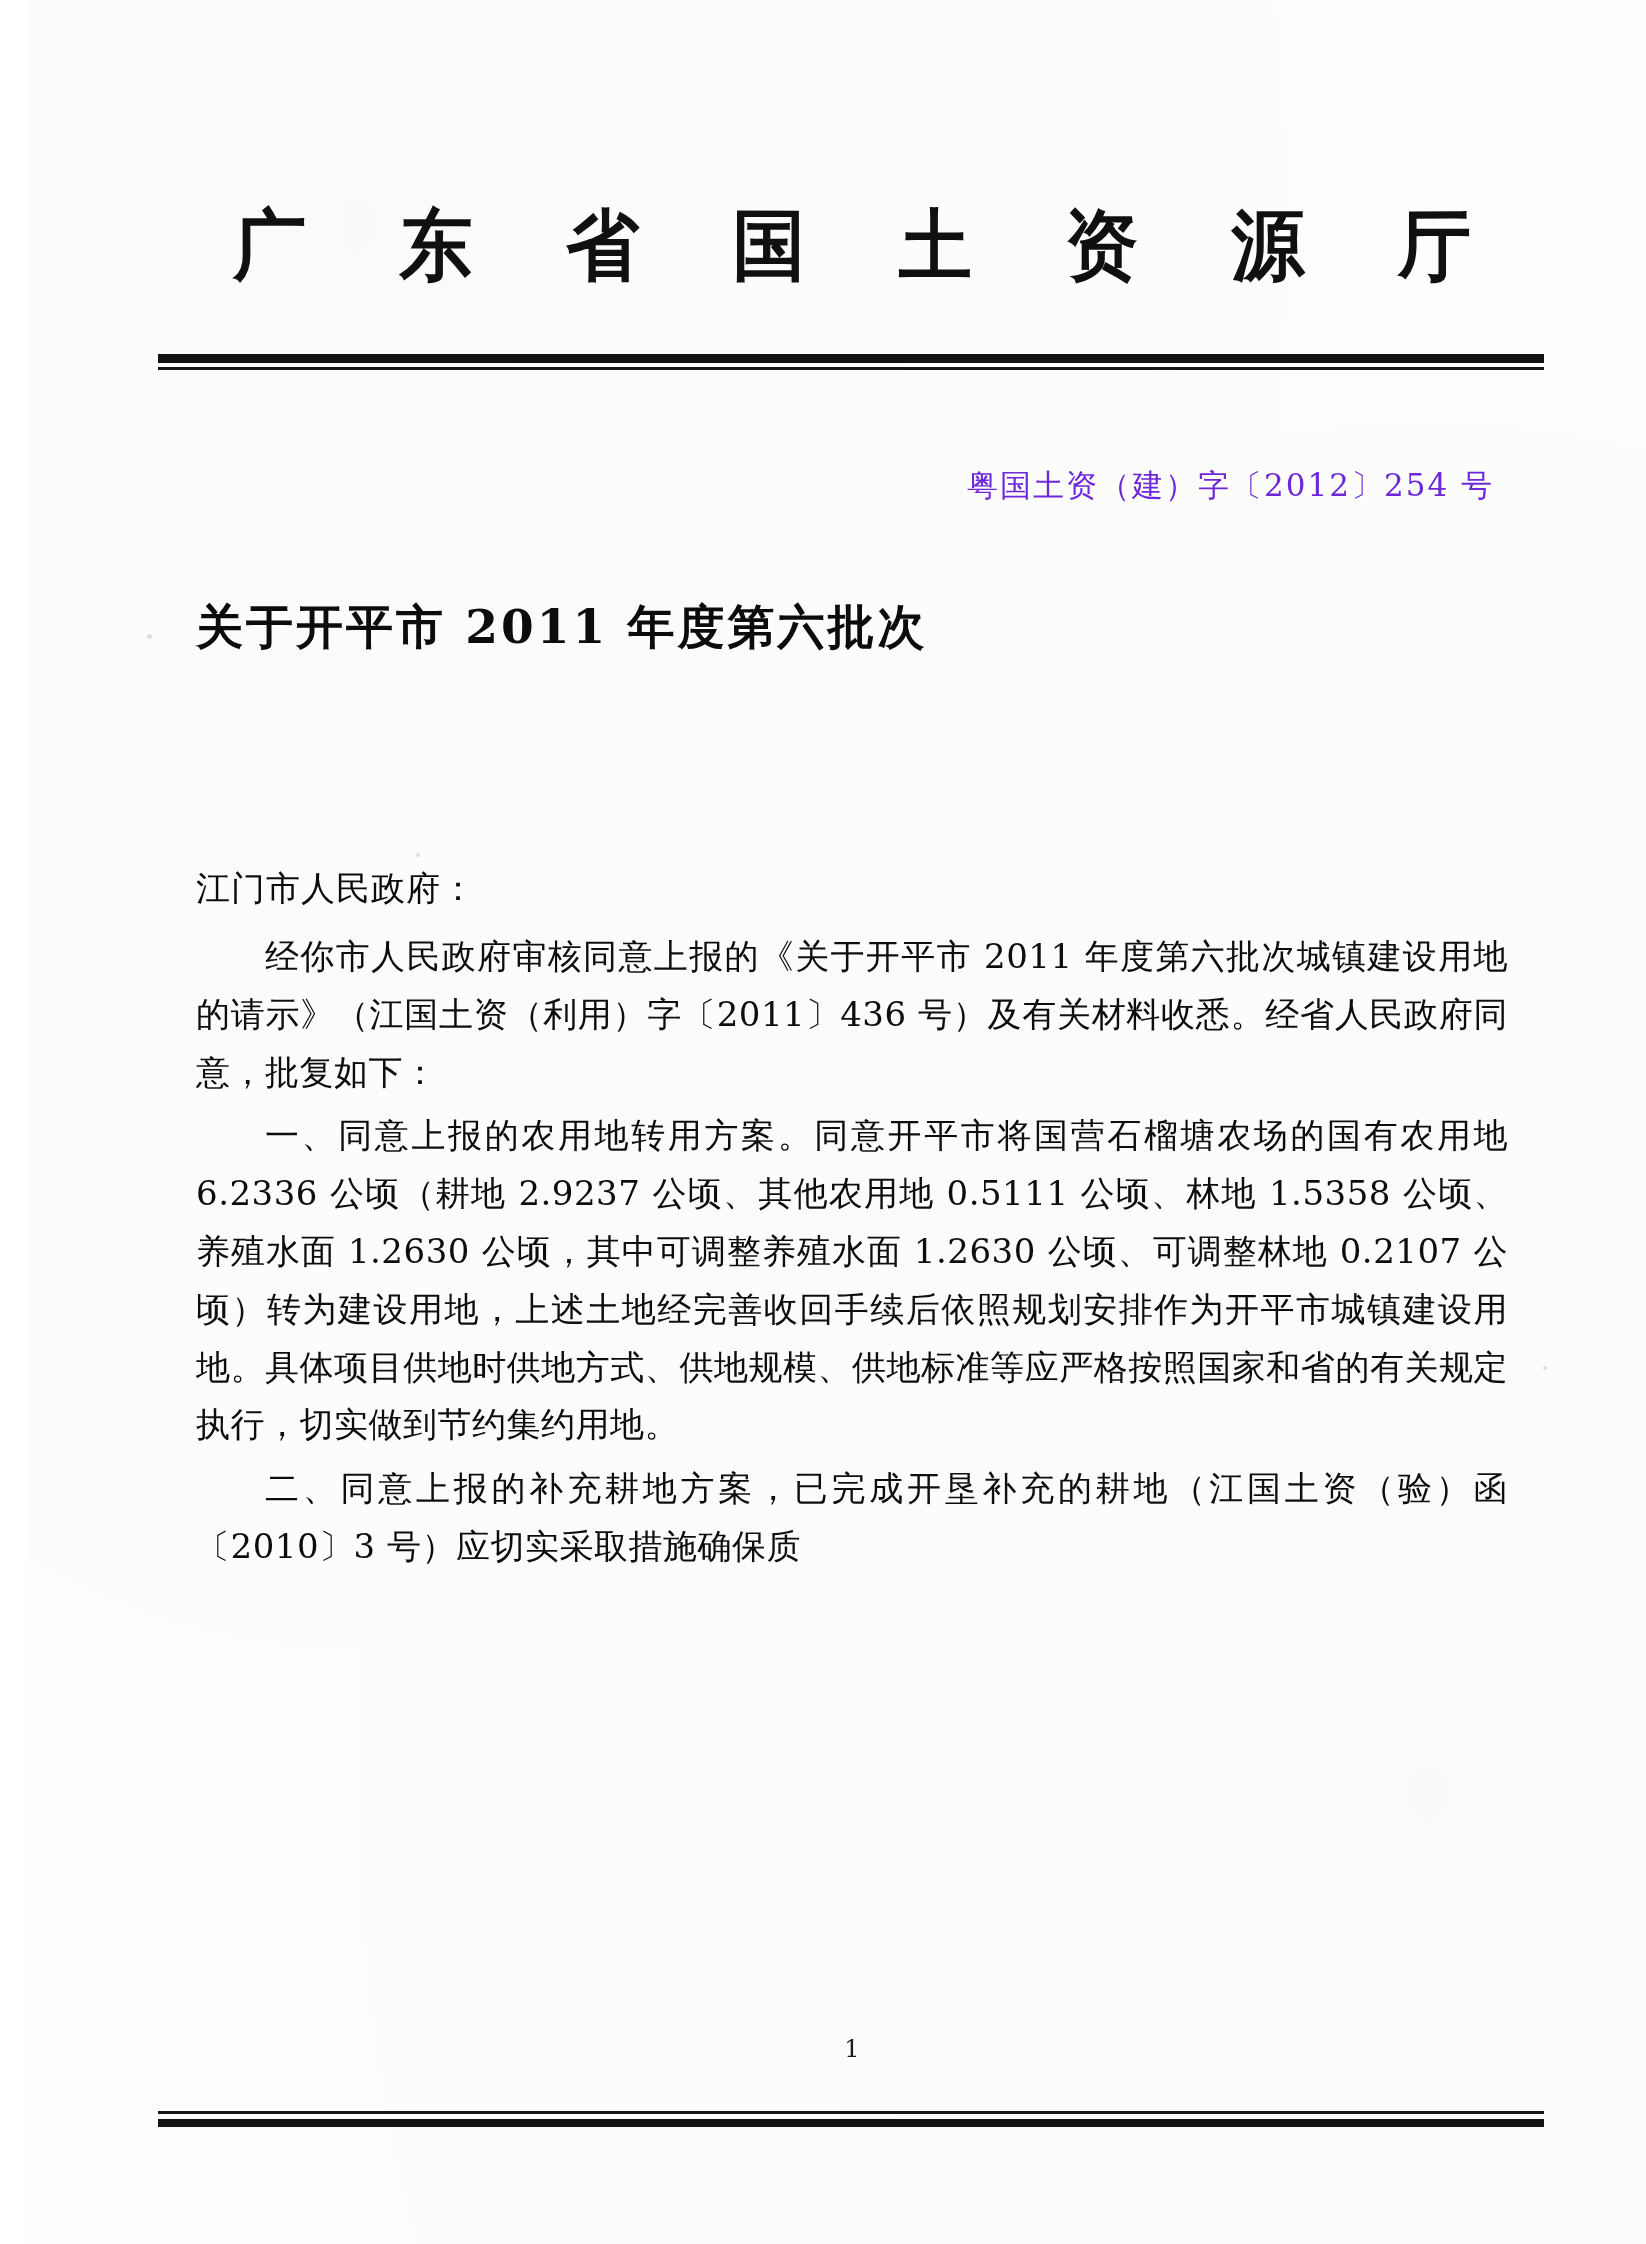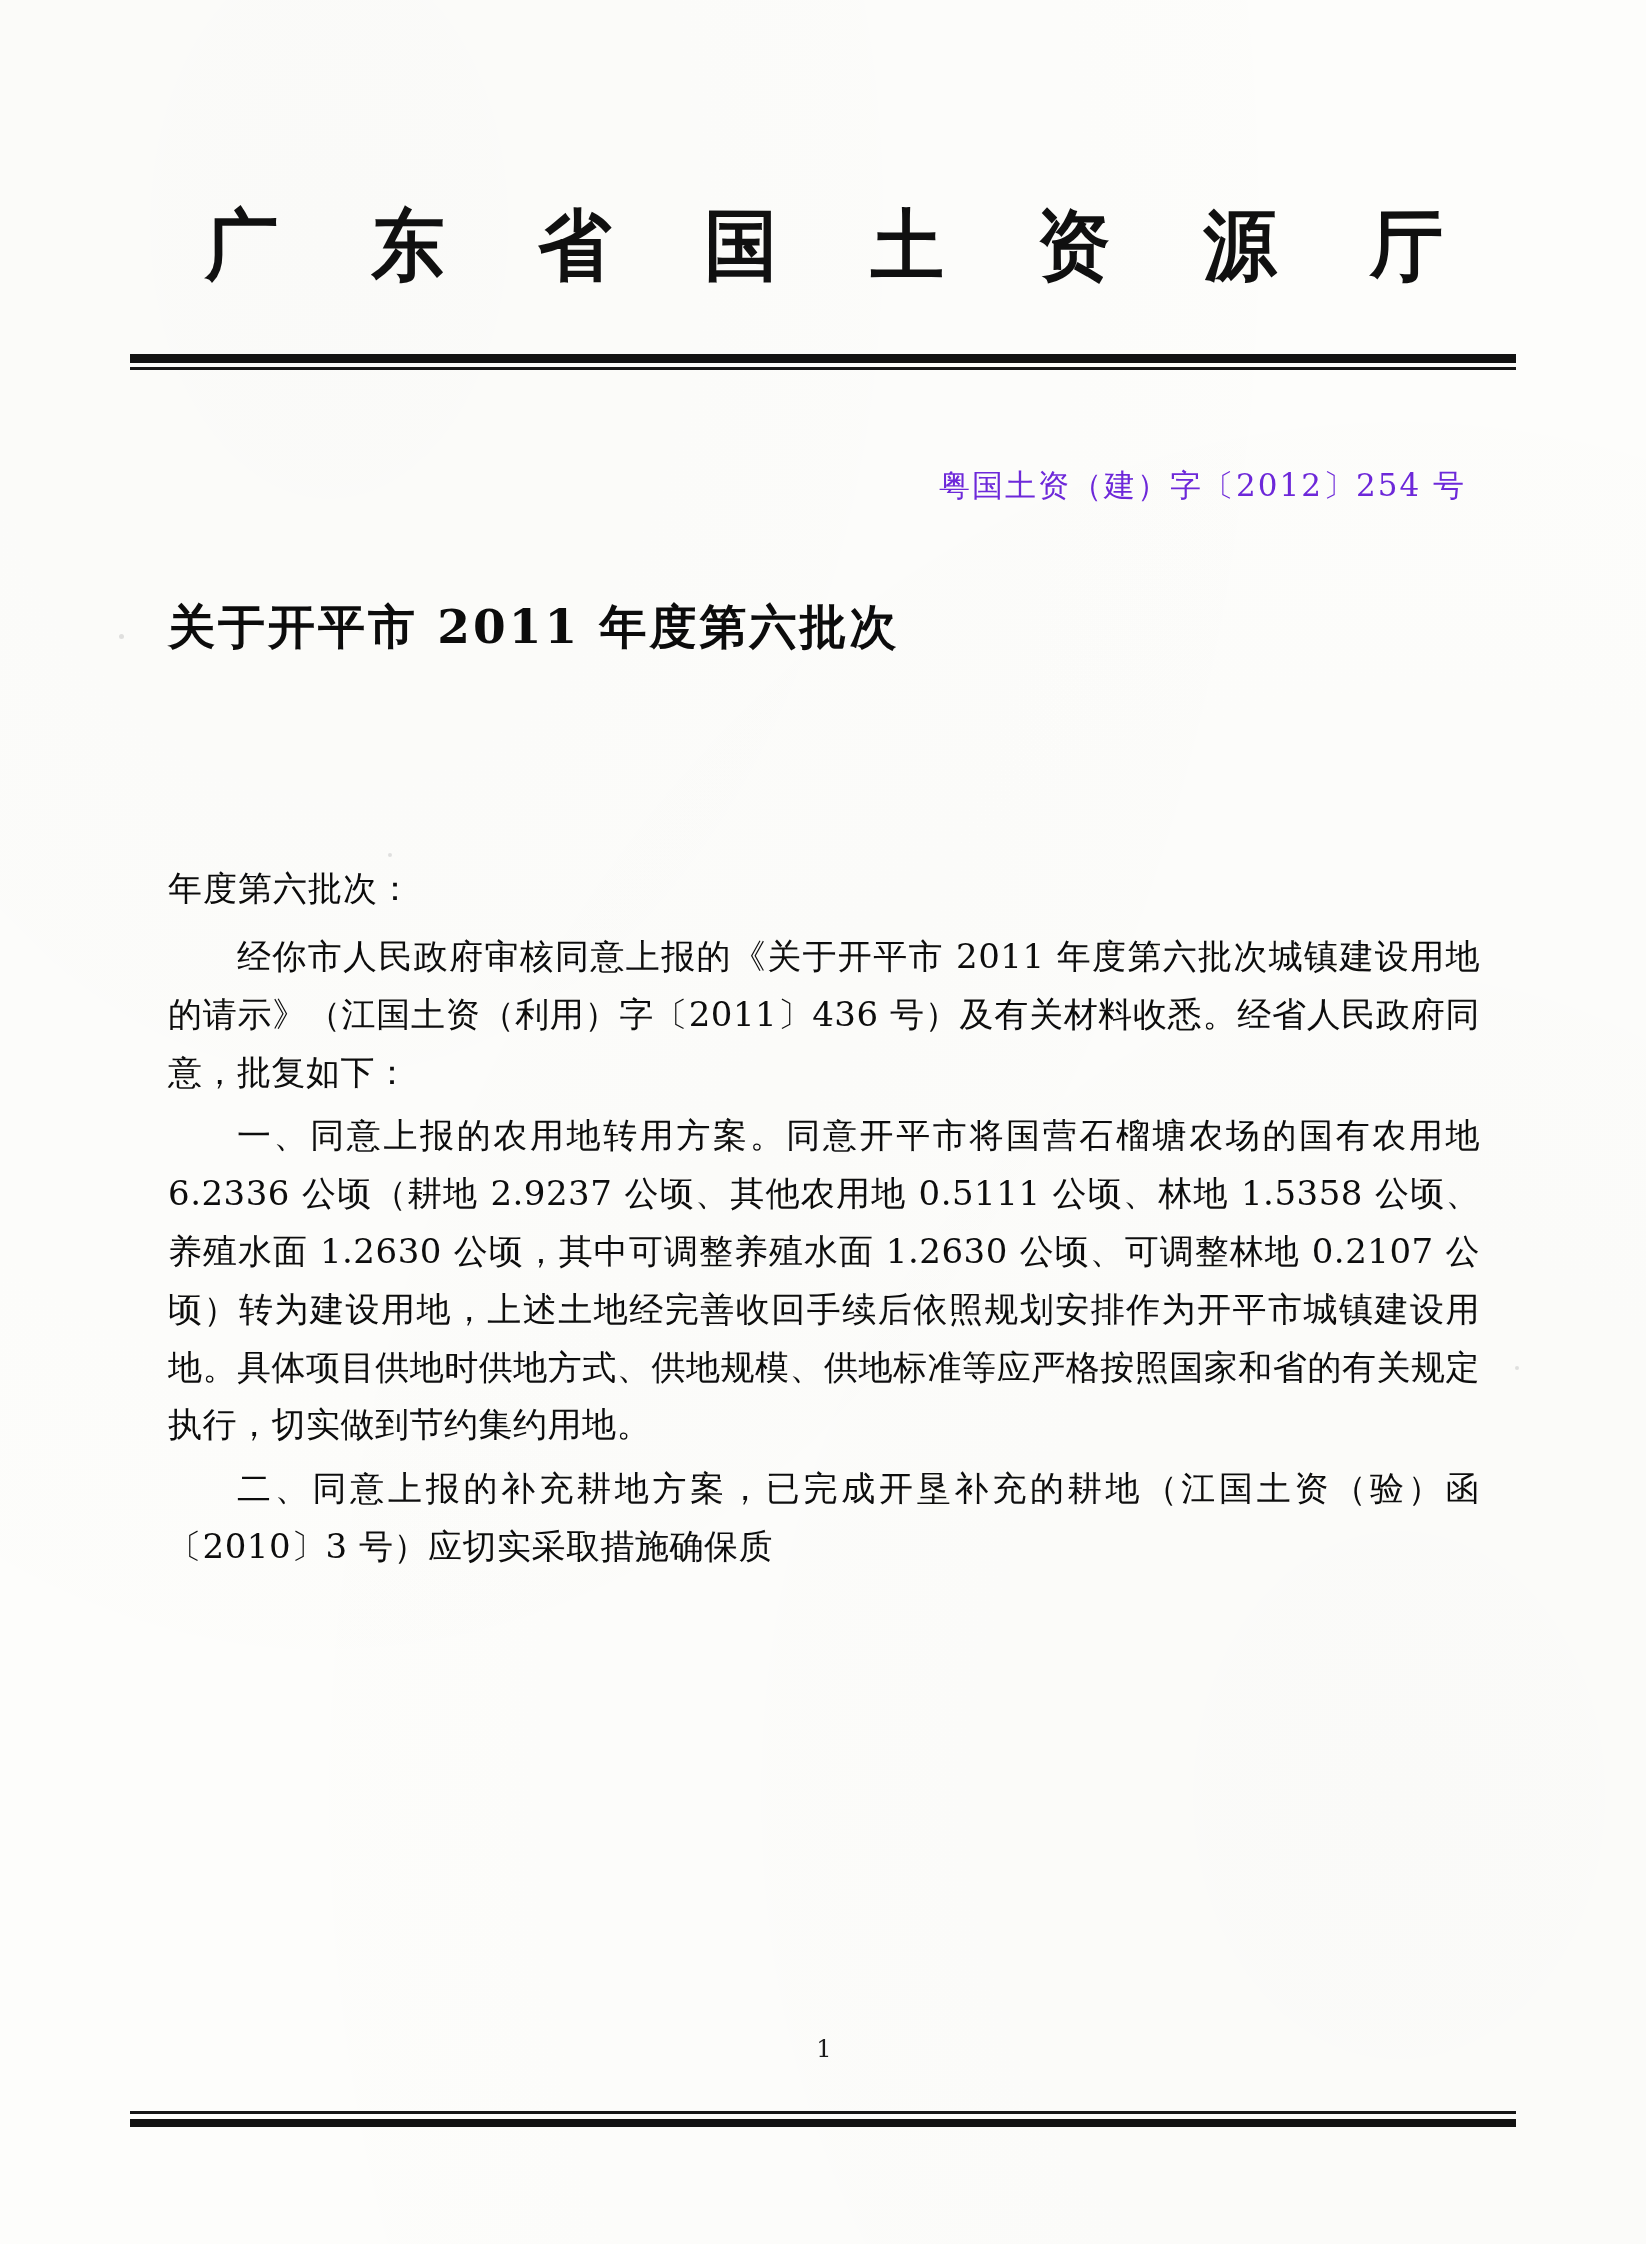--- a/index.html
+++ b/index.html
@@ -12,20 +12,21 @@
     height: 2244px;
     font-family: "DejaVu Serif", "Liberation Serif", serif;
     color: #0b0b0b;
     position: relative;
     overflow: hidden;
   }
   .page {
     position: absolute;
     inset: 0;
     background: #fdfdfc;
+    margin-left: 28px;
   }
   .paper {
     position: absolute;
     left: 0;
     top: 0;
     width: 1646px;
     height: 2244px;
     background:
       radial-gradient(ellipse at 20% 10%, rgba(0,0,0,0.012), rgba(0,0,0,0) 60%),
       radial-gradient(ellipse at 85% 80%, rgba(0,0,0,0.012), rgba(0,0,0,0) 65%),
@@ -188,21 +189,21 @@
       <div class="rule-thin"></div>
     </div>
 
     <div class="docnum">粤国土资（建）字〔2012〕254 号</div>
 
     <div class="doc-title">
       <span class="line1">关于开平市 2011 年度第六批次</span>
     </div>
 
     <div class="body-block">
-      <div class="addressee">年度第六批次：</div>
+      <div class="addressee">江门市人民政府：</div>
 
       <p class="para">经你市人民政府审核同意上报的《关于开平市 2011 年度第六批次城镇建设用地的请示》（江国土资（利用）字〔2011〕436 号）及有关材料收悉。经省人民政府同意，批复如下：</p>
 
       <p class="para">一、同意上报的农用地转用方案。同意开平市将国营石榴塘农场的国有农用地 6.2336 公顷（耕地 2.9237 公顷、其他农用地 0.5111 公顷、林地 1.5358 公顷、养殖水面 1.2630 公顷，其中可调整养殖水面 1.2630 公顷、可调整林地 0.2107 公顷）转为建设用地，上述土地经完善收回手续后依照规划安排作为开平市城镇建设用地。具体项目供地时供地方式、供地规模、供地标准等应严格按照国家和省的有关规定执行，切实做到节约集约用地。</p>
 
       <p class="para">二、同意上报的补充耕地方案，已完成开垦补充的耕地（江国土资（验）函〔2010〕3 号）应切实采取措施确保质</p>
     </div>
 
     <div class="page-number">1</div>
 

